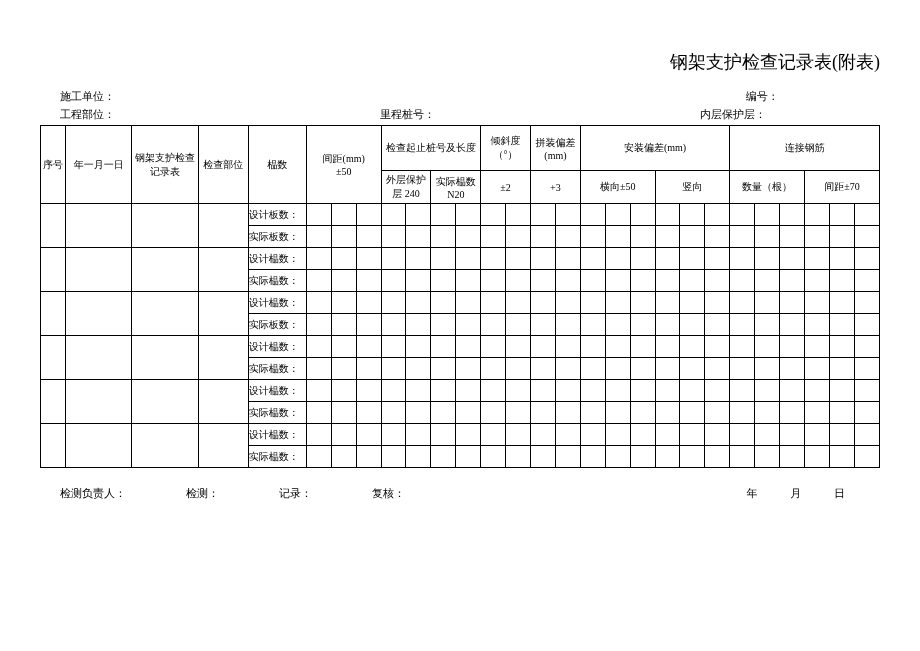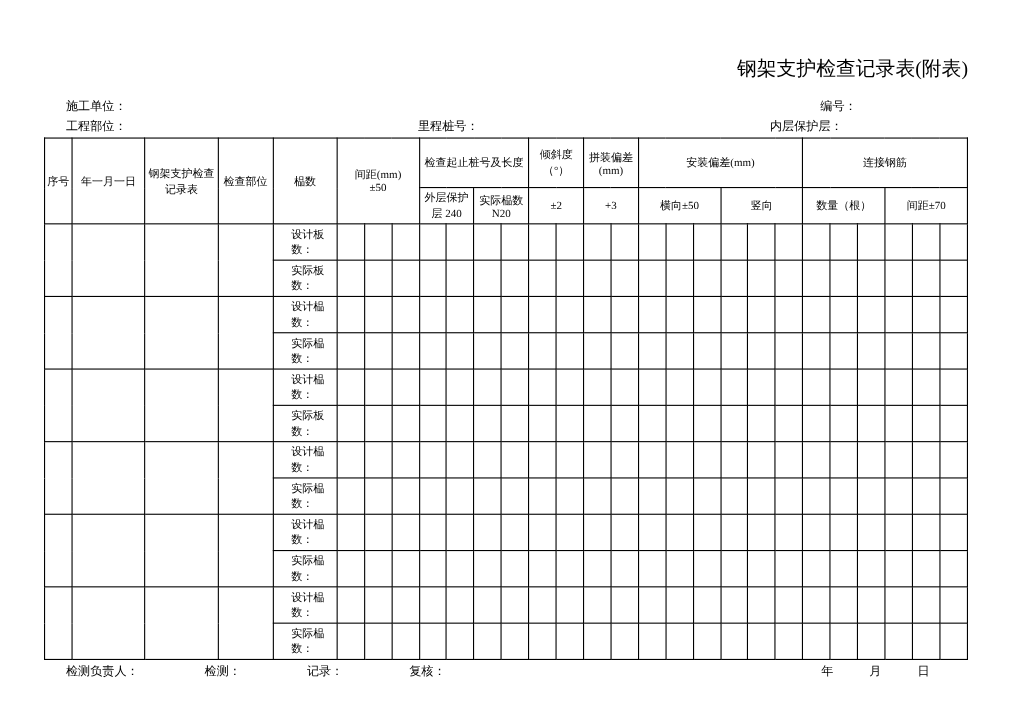--- a/index.html
+++ b/index.html
@@ -44,36 +44,36 @@
       padding: 2px 1px;
       font-size: 10px;
       font-weight: normal;
       height: 22px;
     }
     .tall {
       height: 45px;
     }
     .footer-row {
       display: flex;
-      margin-top: 3px;
+      margin-top: 18px;
       padding: 0 20px;
       align-items: center;
     }
     .footer-item {
       margin-right: 60px;
     }
     .footer-date {
       margin-left: auto;
     }
     .footer-date span {
       margin: 0 15px;
     }
     .label-cell {
       text-align: left;
-      padding-left: 16px;
+      padding-left: 0;
     }
   </style>
 </head>
 <body>
 
 <h1 class="title">钢架支护检查记录表(附表)</h1>
 
 <div class="header-row">
   <div class="header-item">施工单位：</div>
   <div class="header-item"></div>

